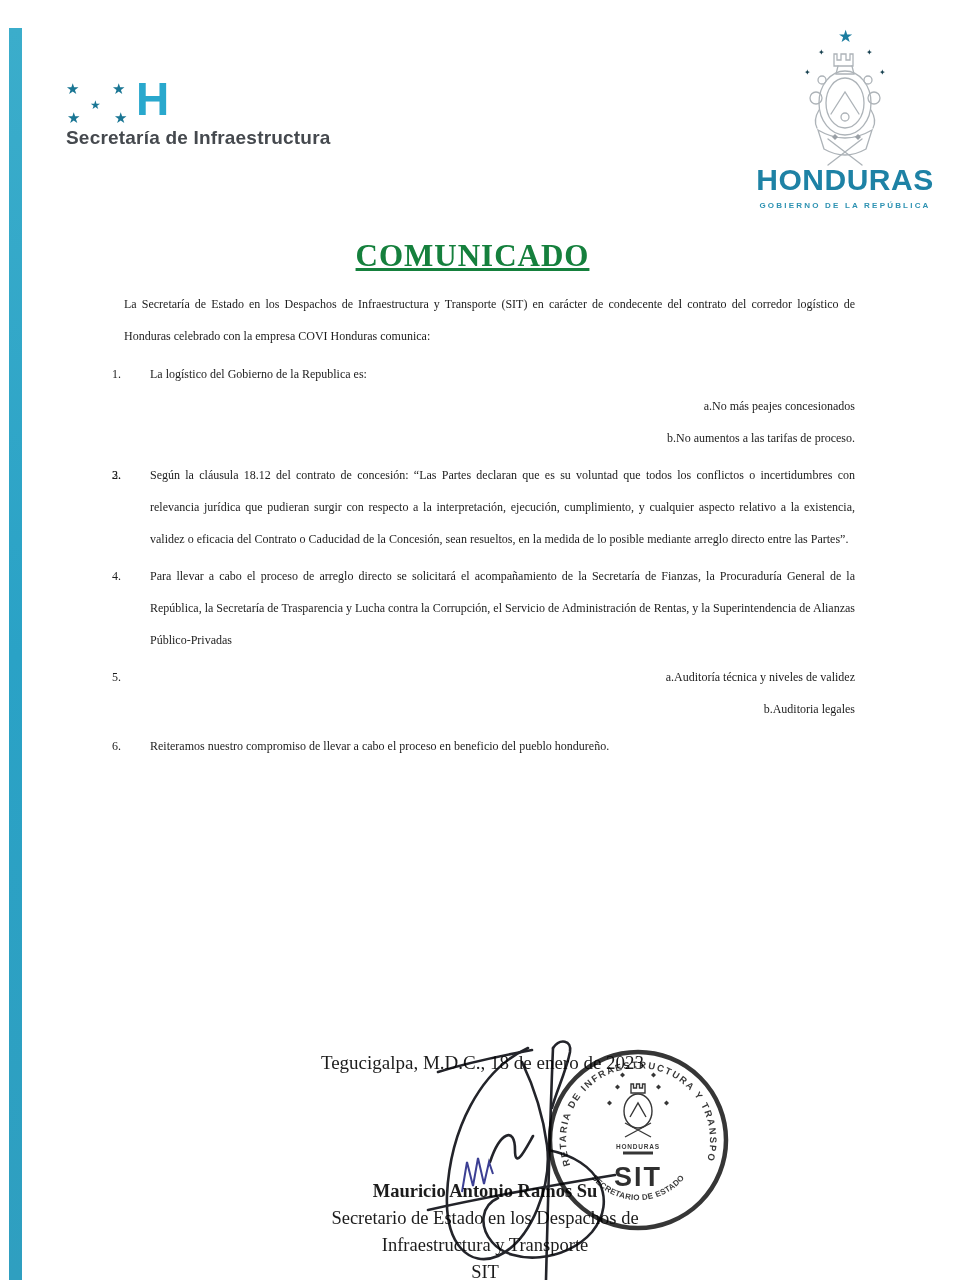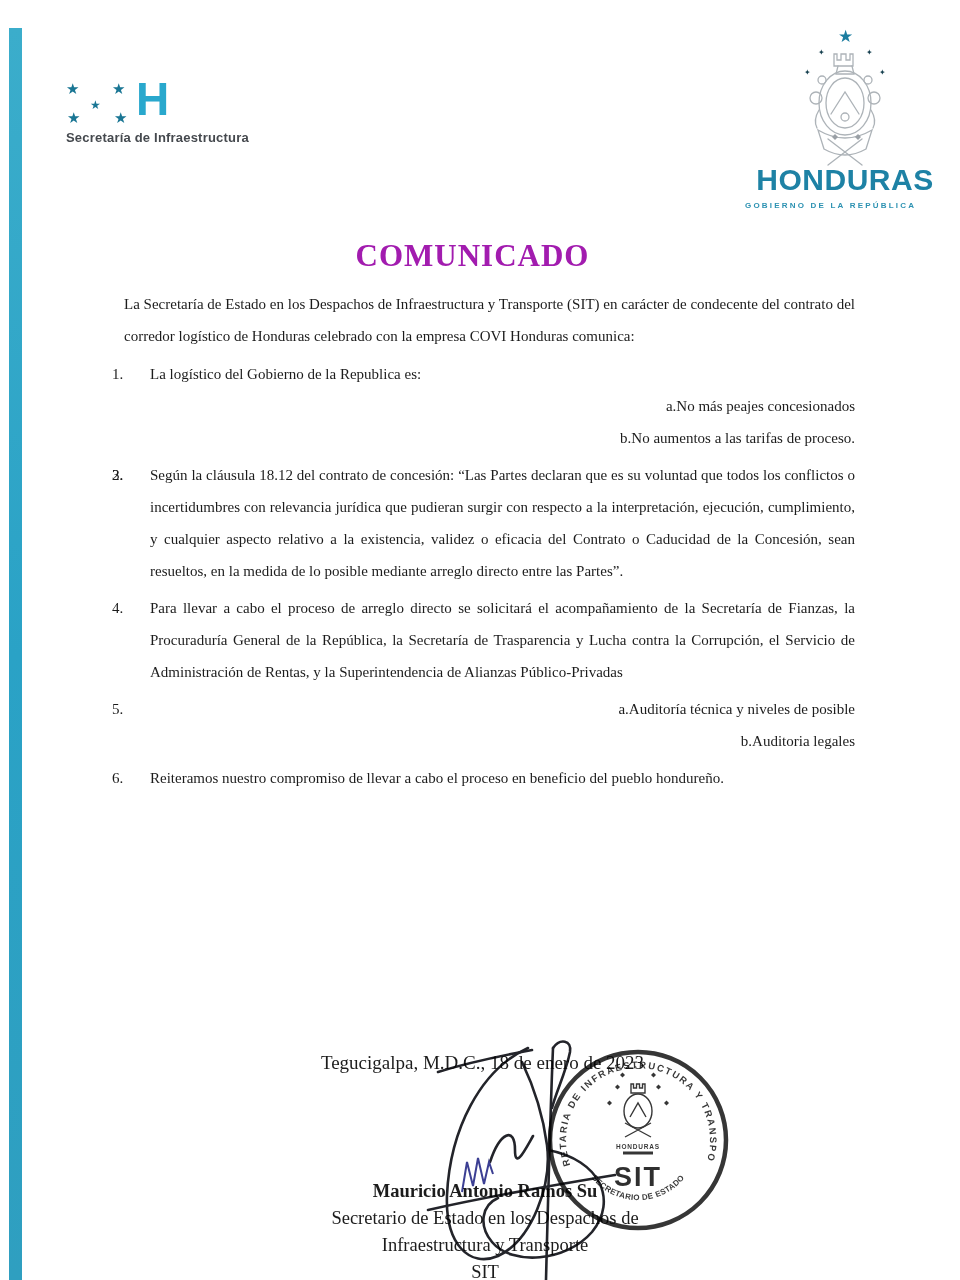--- a/index.html
+++ b/index.html
@@ -9,39 +9,39 @@
           background:linear-gradient(180deg,#3badcb 0%,#2aa2c6 50%,#2f9fc0 100%);}
   
   .logo{position:absolute;left:60px;top:78px;width:330px;height:100px;}
   .logo .star{position:absolute;color:#1a7694;font-size:15px;line-height:15px;}
   .s1{left:6px;top:4px;}  .s2{left:52px;top:4px;}
   .s3{left:30px;top:20px;font-size:12px !important;}
   .s4{left:7px;top:33px;} .s5{left:54px;top:33px;}
   .logo .hletter{position:absolute;left:76px;top:-6px;color:#29a8cd;
         font-family:"Liberation Sans",sans-serif;font-weight:bold;font-size:46px;}
   .orgname{position:absolute;left:6px;top:48px;width:330px;
-        font-family:"Liberation Sans",sans-serif;font-weight:bold;font-size:13px;
+        font-family:"Liberation Sans",sans-serif;font-weight:bold;font-size:19px;
         line-height:24px;color:#45494e;letter-spacing:.2px;}
   
   .coat{position:absolute;left:770px;top:18px;width:150px;height:150px;}
   .hstar-big{position:absolute;left:838px;top:26px;color:#1c7da0;font-size:17px;}
   .hstar-sm{position:absolute;color:#16404f;font-size:8px;}
   .d1{left:818px;top:48px;} .d2{left:866px;top:48px;}
   .d3{left:804px;top:68px;} .d4{left:879px;top:68px;}
   .wordmark{position:absolute;left:745px;top:163px;width:200px;text-align:center;
         font-family:"Liberation Sans",sans-serif;font-weight:bold;font-size:30px;
         color:#1e82a5;letter-spacing:.5px;}
-  .tagline{position:absolute;left:745px;top:201px;width:200px;
+  .tagline{position:absolute;left:745px;top:201px;width:200px;text-align:center;
         font-family:"Liberation Sans",sans-serif;font-weight:bold;font-size:8px;
         color:#2d92b2;letter-spacing:2.2px;}
   
   .title{position:absolute;left:0;top:238px;width:945px;text-align:center;
-        font-weight:bold;font-size:31px;letter-spacing:1px;color:#a21caf;}
+        font-weight:bold;font-size:31px;letter-spacing:1px;color:#15803d;text-decoration:underline;}
   .body{position:absolute;left:110px;top:288px;width:745px;
-        font-size:15px;line-height:32px;text-align:justify;}
+        font-size:12px;line-height:32px;text-align:justify;}
   .intro{padding-left:14px;margin:0 0 6px 0;}
   .item{position:relative;padding-left:40px;margin-top:5px;}
   .item-num{position:absolute;left:2px;top:0;}
   .sub{padding-left:135px;text-align:right;}
   .sub-label{display:inline-block;width:30px;}
   .dateline{position:absolute;left:110px;top:1052px;width:745px;text-align:center;
         font-size:19px;}
   
   .sigblock{position:absolute;left:115px;top:1178px;width:740px;text-align:center;
         font-size:18.5px;line-height:27px;}
@@ -127,21 +127,21 @@
 
     <div class="item">
       <span class="item-num">4.</span>
       <span>Para llevar a cabo el proceso de arreglo directo se solicitará el acompañamiento de la Secretaría de Fianzas, la Procuraduría General de la República, la Secretaría de Trasparencia y Lucha contra la Corrupción, el Servicio de Administración de Rentas, y la Superintendencia de Alianzas Público-Privadas</span>
     </div>
 
     <div class="item">
       <span class="item-num">5.</span>
     </div>
     <div class="sub">
-      <span class="sub-label">a.</span><span>Auditoría técnica y niveles de posible</span>
+      <span class="sub-label">a.</span><span>Auditoría técnica y niveles de validez</span>
     </div>
     <div class="sub">
       <span class="sub-label">b.</span><span>Auditoria legales</span>
     </div>
 
     <div class="item">
       <span class="item-num">6.</span>
       <span>Reiteramos nuestro compromiso de llevar a cabo el proceso en beneficio del pueblo hondureño.</span>
     </div>
   </div>

